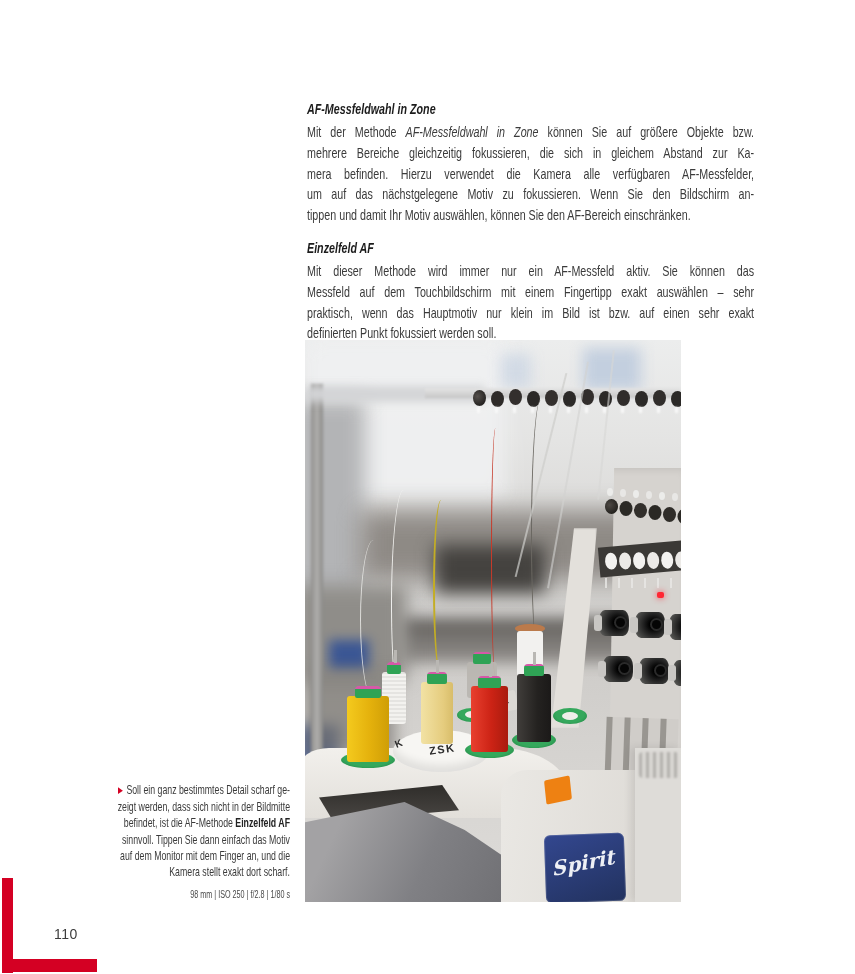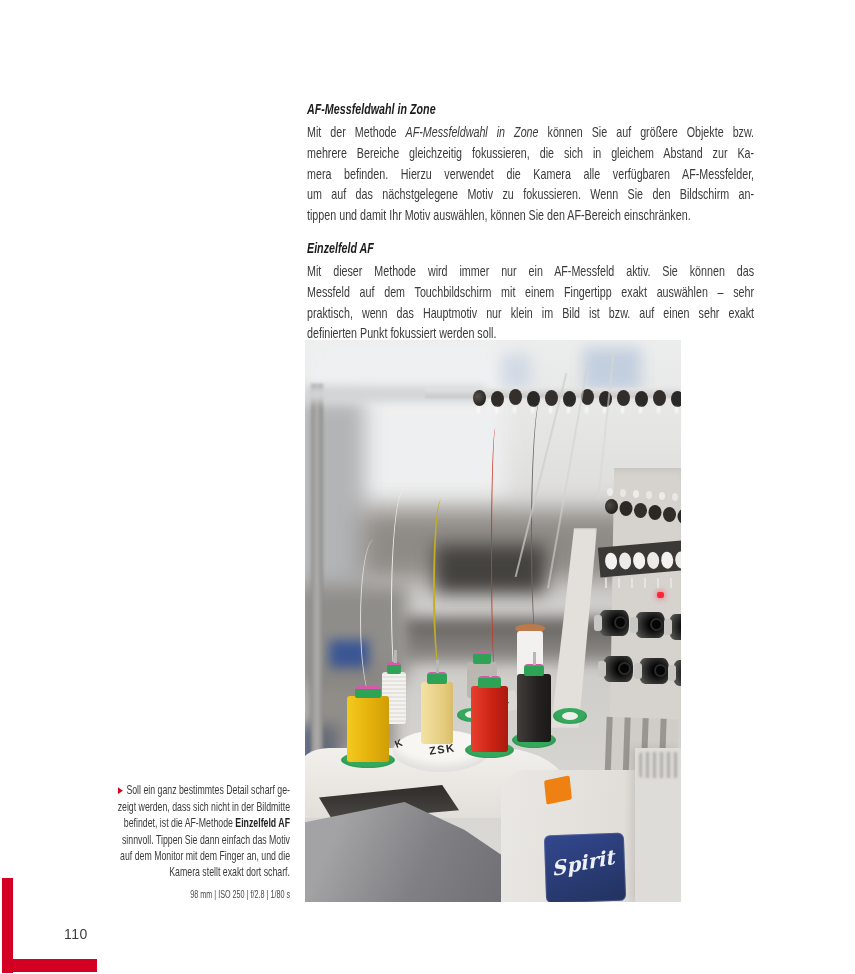--- a/index.html
+++ b/index.html
@@ -20,21 +20,21 @@
   
   .caption{position:absolute;left:-10px;top:782px;width:300px;
            transform:scaleX(0.707);transform-origin:100% 0;
            font-size:12.4px;line-height:16.2px;color:#3a3a3a;text-align:right;}
   .marker{color:#d40023;font-size:9px;margin-right:5px;position:relative;top:-1px;}
   .cap-bold{font-weight:700;color:#222;}
   .exif{position:absolute;left:-10px;top:889px;width:300px;
         transform:scaleX(0.72);transform-origin:100% 0;
         font-size:10px;color:#4a4a4a;text-align:right;}
 
-  .pagenum{position:absolute;left:64px;top:926px;font-size:14px;color:#3c3c3c;letter-spacing:.5px;}
+  .pagenum{position:absolute;left:54px;top:926px;font-size:14px;color:#3c3c3c;letter-spacing:.5px;}
   .red-v{position:absolute;left:2px;top:878px;width:11px;height:95px;background:#d40023;}
   .red-h{position:absolute;left:2px;top:959px;width:95px;height:13px;background:#d40023;}
 
   
   .photo{position:absolute;left:305px;top:340px;width:376px;height:562px;overflow:hidden;
          background:#dcdbd9;}
   .photo *{position:absolute;}
   .ph-bg{inset:0;background:linear-gradient(180deg,#eceded 0%,#e4e4e3 18%,#d7d6d4 38%,#cccac7 52%,#d3d1ce 68%,#dedcd9 100%);}
   .blob-tl{left:0;top:0;width:200px;height:160px;background:#f0f1f2;filter:blur(10px);opacity:.9;}
   .blue-a{left:278px;top:8px;width:58px;height:42px;background:#c3cfdf;filter:blur(7px);}

